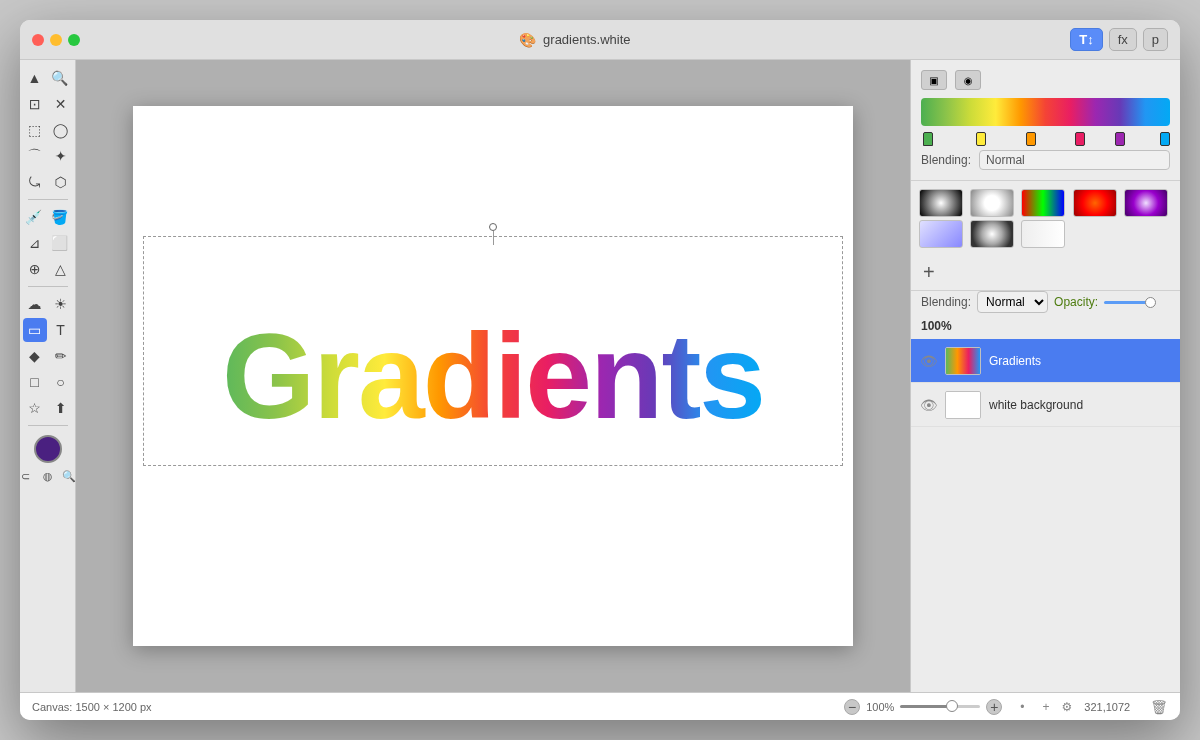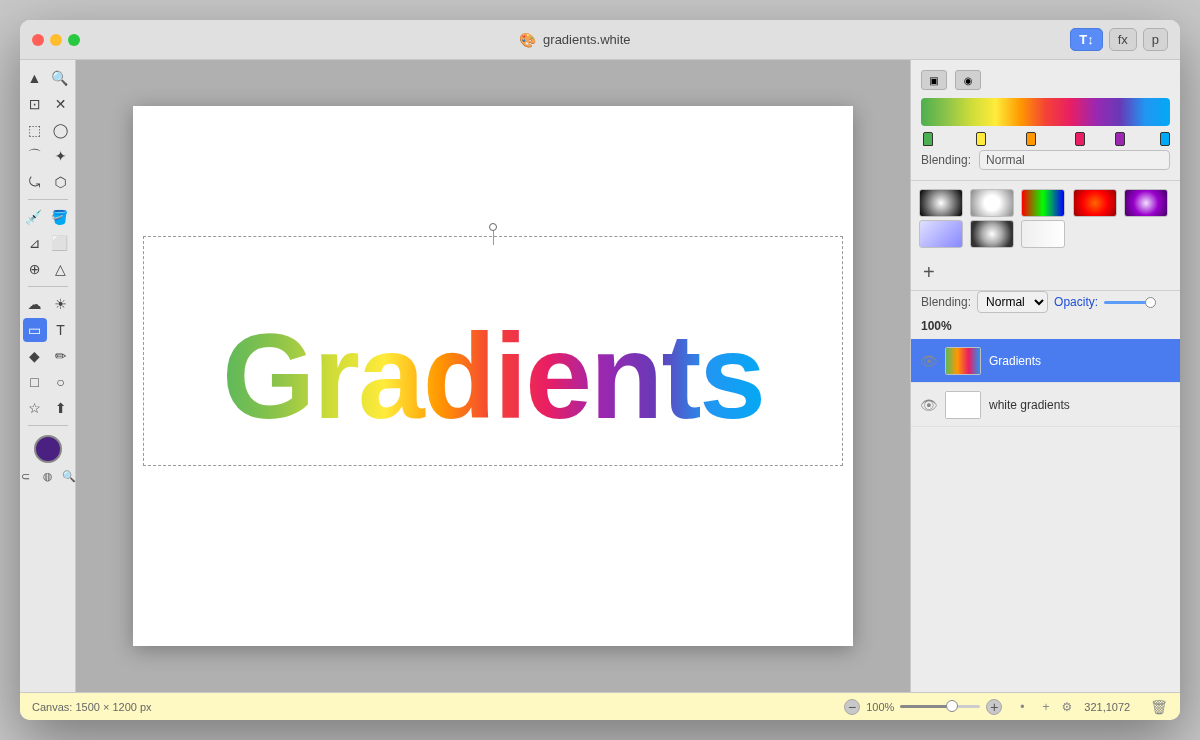--- a/index.html
+++ b/index.html
@@ -191,21 +191,21 @@
       letter-spacing: -2px;
       background: linear-gradient(to right, #5cb85c, #8bc34a, #cddc39, #ffeb3b, #ff9800, #f44336, #e91e63, #9c27b0, #673ab7, #2196f3, #03a9f4);
       -webkit-background-clip: text;
       -webkit-text-fill-color: transparent;
       background-clip: text;
       user-select: none;
     }
     
     .statusbar {
       height: 28px;
-      background: #fef9c3;
+      background: #ffffff;
       border-top: 1px solid #c8c8c8;
       display: flex;
       align-items: center;
       padding: 0 12px;
       gap: 12px;
       flex-shrink: 0;
     }
     .status-text { color: #666; font-size: 11px; }
     .status-spacer { flex: 1; }
     .zoom-controls {
@@ -349,21 +349,21 @@
     }
     .blending-ctrl-label { font-size: 12px; color: #555; }
     .blending-ctrl-select {
       font-size: 12px;
       background: #f0f0f0;
       border: 1px solid #c0c0c0;
       border-radius: 4px;
       padding: 2px 4px;
       cursor: pointer;
     }
-    .opacity-label { font-size: 12px; color: #1d4ed8; }
+    .opacity-label { font-size: 12px; color: #4d7c0f; }
     .opacity-slider {
       width: 50px;
       height: 3px;
       background: linear-gradient(to right, #5b9cf6 85%, #ccc 85%);
       border-radius: 2px;
       position: relative;
     }
     .opacity-value { font-size: 12px; font-weight: 600; color: #333; }
     .layers-list {
       flex: 1;
@@ -608,21 +608,21 @@
             <div class="layer-thumb-gradients"></div>
           </div>
           <span class="layer-name">Gradients</span>
         </div>
 
         <div class="layer-row">
           <div class="layer-visibility">👁</div>
           <div class="layer-thumb">
             <div class="layer-thumb-white"></div>
           </div>
-          <span class="layer-name">white gradients</span>
+          <span class="layer-name">white background</span>
         </div>
       </div>
 
     </div>
   </div>
 
   <div class="statusbar">
     <span class="status-text">Canvas: 1500 × 1200 px</span>
     <div class="status-spacer"></div>
     <div class="zoom-controls">

